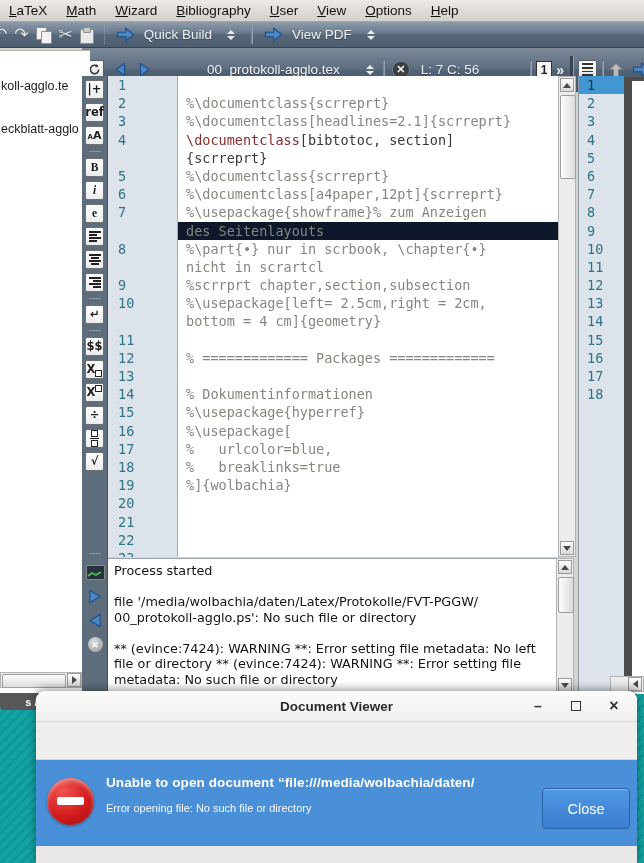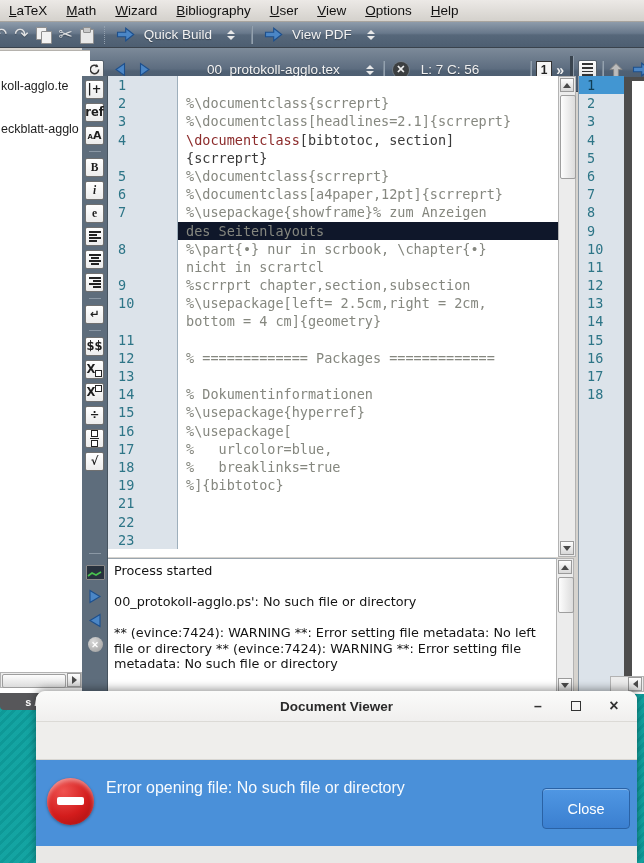--- a/index.html
+++ b/index.html
@@ -117,21 +117,21 @@
   .winbtn{color:#333;font-weight:bold;font-size:14px;line-height:1;display:flex;align-items:center;justify-content:center;width:12px;height:12px;}
   .maxbox{width:8px;height:8px;border:1.6px solid #333;}
   .dlg-toolbar{height:37px;background:#efeeec;border-bottom:1px solid #d8d6d2;}
   .dlg-banner{position:relative;height:86px;background:#4a90d9;color:#fff;}
   .err-icon{position:absolute;left:11px;top:18px;width:47px;height:47px;border-radius:50%;
     background:radial-gradient(circle at 35% 28%,#ef5350,#d31c1c 55%,#9c0d0d);
     box-shadow:inset 0 3px 4px rgba(255,255,255,.45),0 1px 3px rgba(0,0,0,.35);}
   .err-icon::after{content:"";position:absolute;left:10px;top:19px;width:27px;height:8px;background:#fff;border-radius:2px;}
   .banner-text{position:absolute;left:70px;top:11px;right:104px;}
   .msg{font-weight:bold;font-size:13.5px;line-height:23px;letter-spacing:.1px;}
-  .detail{font-size:16px;margin-top:8px;opacity:.96;}
+  .detail{font-size:11px;margin-top:8px;opacity:.96;}
   .close-btn{position:absolute;right:7px;top:28px;width:88px;height:41px;
     background:linear-gradient(#4f97e3,#3b7fd0);border:1px solid #2a62a5;border-radius:4px;
     color:#fff;font-size:14.5px;font-family:"Liberation Sans",sans-serif;
     box-shadow:inset 0 1px 0 rgba(255,255,255,.35);}
   .dlg-footer{height:18px;background:#e9e8e6;}
   button{cursor:default;}
 </style>
 </head>
 <body>
 
@@ -407,21 +407,25 @@
         <div class="erow">
           <span class="ln">17</span>
           <span class="code"><span class="seg cm">%   urlcolor=blue,</span></span>
         </div>
         <div class="erow">
           <span class="ln">18</span>
           <span class="code"><span class="seg cm">%   breaklinks=true</span></span>
         </div>
         <div class="erow">
           <span class="ln">19</span>
-          <span class="code"><span class="seg cm">%]{bibtotoc}</span></span>
+          <span class="code"><span class="seg cm">%]{wolbachia}</span></span>
+        </div>
+        <div class="erow">
+          <span class="ln">20</span>
+          <span class="code"></span>
         </div>
         <div class="erow">
           <span class="ln">21</span>
           <span class="code"></span>
         </div>
         <div class="erow">
           <span class="ln">22</span>
           <span class="code"></span>
         </div>
         <div class="erow">
@@ -436,20 +440,21 @@
         </span>
       <span class="vthumb" style="top:18px;height:82px;"></span>
       <span class="sb-btn" style="left:1px;bottom:1px;">
           <i class="tri-d"></i>
         </span>
     </div>
 
     <div class="log">
         <div class="logline">Process started</div>
         <div class="logline">&nbsp;</div>
+        <div class="logline">file '/media/wolbachia/daten/Latex/Protokolle/FVT-PGGW/</div>
         <div class="logline">00_protokoll-agglo.ps': No such file or directory</div>
         <div class="logline">&nbsp;</div>
         <div class="logline">** (evince:7424): WARNING **: Error setting file metadata: No left</div>
         <div class="logline">file or directory ** (evince:7424): WARNING **: Error setting file</div>
         <div class="logline">metadata: No such file or directory</div>
       </div>
 
     <div class="vscroll" style="left:556px;top:558px;height:136px;">
       <span class="sb-btn" style="left:1px;top:1px;">
           <i class="tri-u"></i>
@@ -502,19 +507,20 @@
         <span class="winbtn">
             <span class="maxbox"></span>
           </span>
         <span class="winbtn" style="font-size:16px;">×</span>
       </span>
     </div>
     <div class="dlg-toolbar"></div>
     <div class="dlg-banner">
       <span class="err-icon"></span>
       <div class="banner-text">
+        <div class="msg">Unable to open document “file:///media/wolbachia/daten/</div>
         <div class="detail">Error opening file: No such file or directory</div>
       </div>
       <button class="close-btn">Close</button>
     </div>
     <div class="dlg-footer"></div>
   </div>
 </div>
 
 </body></html>

